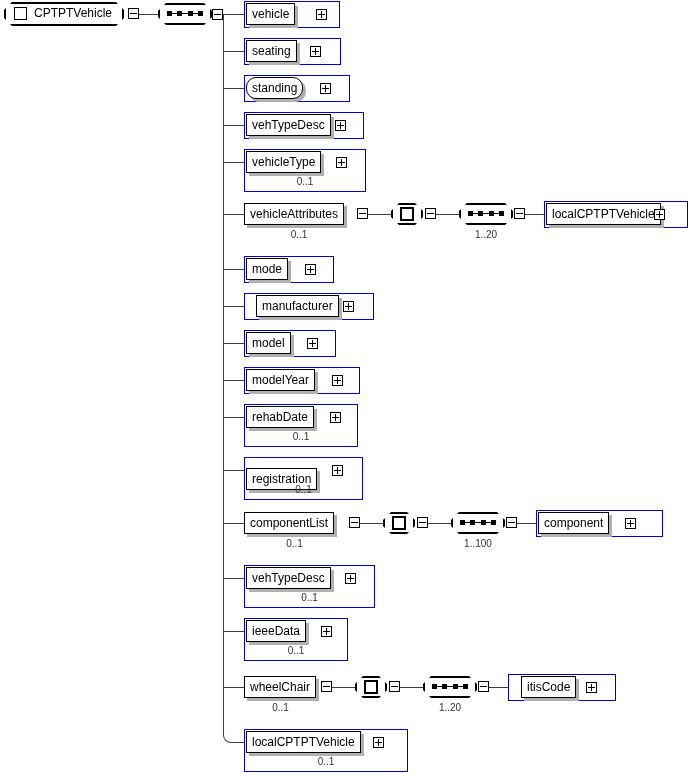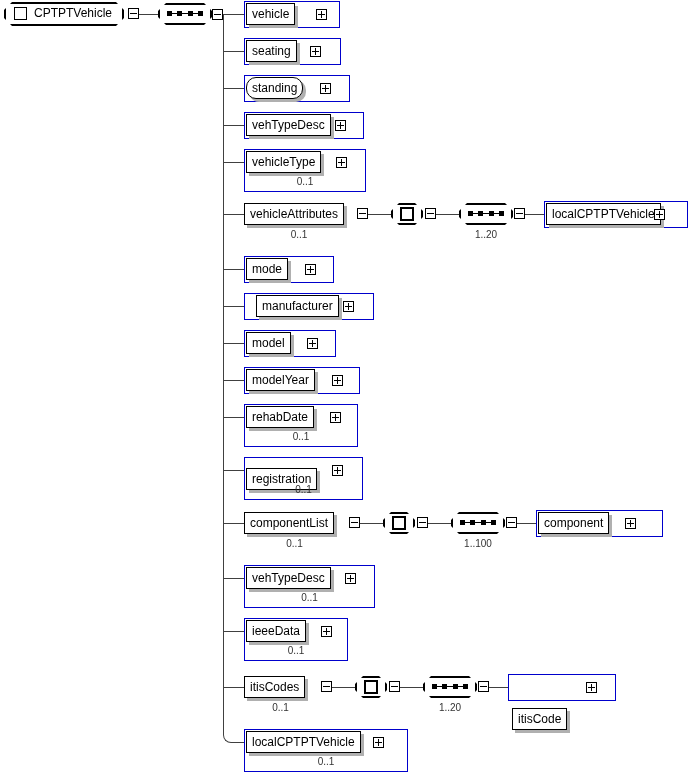--- a/index.html
+++ b/index.html
@@ -396,21 +396,21 @@
       <span>ieeeData</span>
     </div>
     <div class="toggle plus" style="left:77px; top:8px;"></div>
     <div class="card" style="left:0; top:27px; width:104px;">0..1</div>
   </div>
 
   <div class="hline" style="left:224px; top:687px; width:20px;"></div>
   <div class="node noframe" style="left:244px; top:674px;">
     <div class="frame" style="width:73px; height:26px;"></div>
     <div class="labelbox" style="left:0; top:2px;">
-      <span>itisCodes</span>
+      <span>wheelChair</span>
     </div>
     <div class="card" style="left:0; top:28px; width:73px;">0..1</div>
   </div>
   <div class="toggle" style="left:321px; top:681px;"></div>
   <div class="hline" style="left:332px; top:687px; width:23px;"></div>
 
   <div class="oct" style="left:355px; top:676px; width:32px; height:22px;"></div>
   <div class="octshadow" style="left:359px; top:680px; width:32px; height:22px; z-index:-1;"></div>
   <div class="allsquare" style="left:364px; top:680px;"></div>
   <div class="toggle" style="left:389px; top:681px;"></div>
@@ -423,21 +423,21 @@
       <i></i>
       <i></i>
       <i></i>
   </div>
   <div class="card" style="left:423px; top:702px; width:54px;">1..20</div>
   <div class="toggle" style="left:478px; top:681px;"></div>
   <div class="hline" style="left:489px; top:687px; width:19px;"></div>
 
   <div class="node" style="left:508px; top:674px;">
     <div class="frame" style="width:108px; height:27px;"></div>
-    <div class="labelbox" style="left:4px; top:2px;margin-top:32px;">
+    <div class="labelbox" style="left:13px; top:2px;">
       <span>itisCode</span>
     </div>
     <div class="toggle plus" style="left:78px; top:8px;"></div>
   </div>
 
   <div class="node" style="left:244px; top:729px;">
     <div class="frame" style="width:164px; height:43px;"></div>
     <div class="labelbox" style="left:2px; top:2px;">
       <span>localCPTPTVehicle</span>
     </div>

